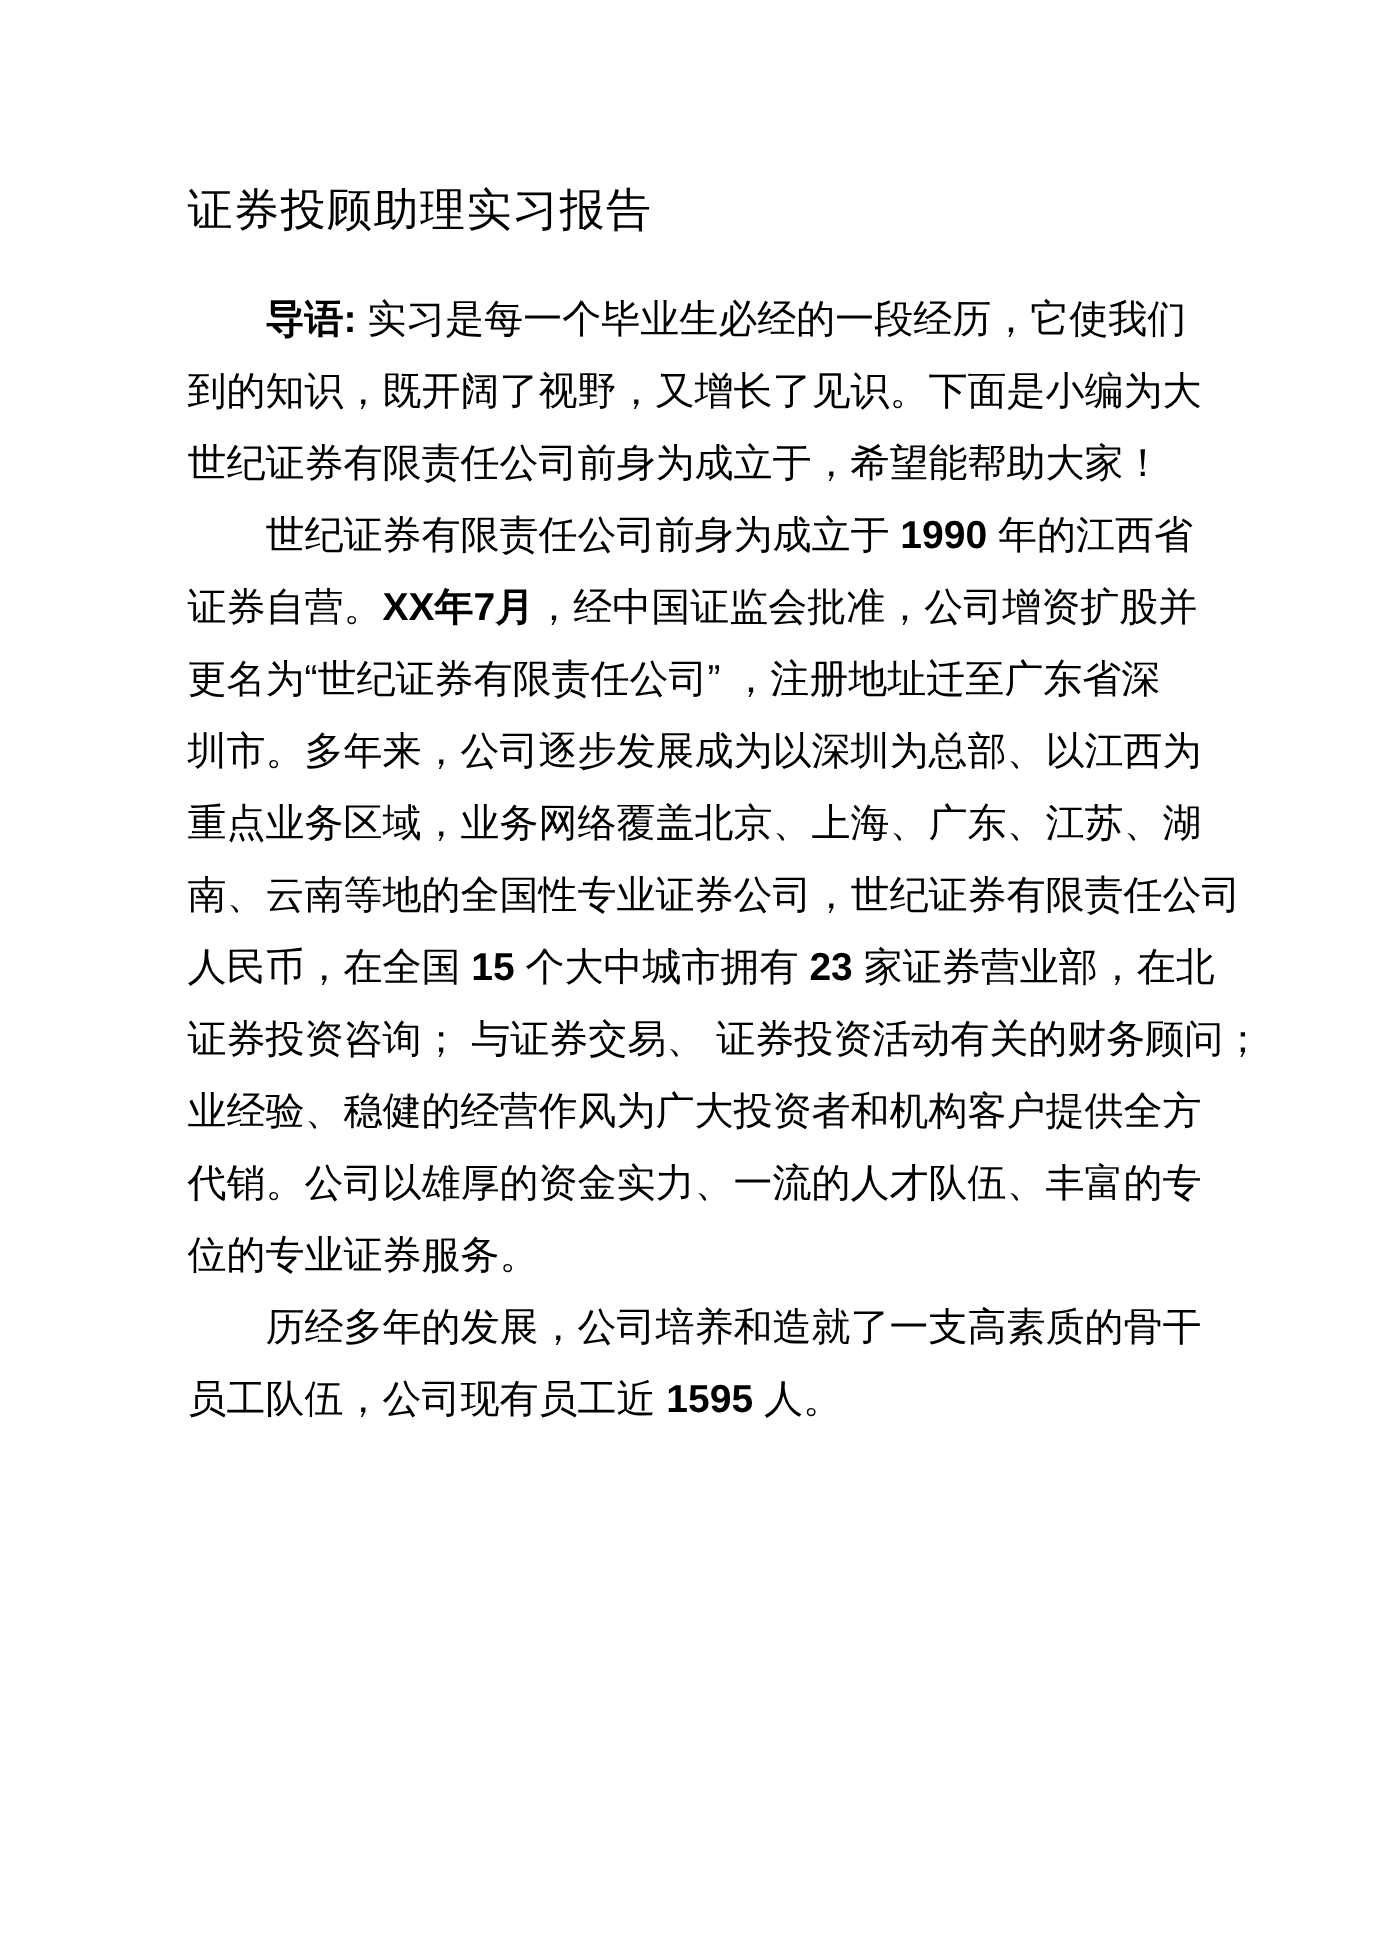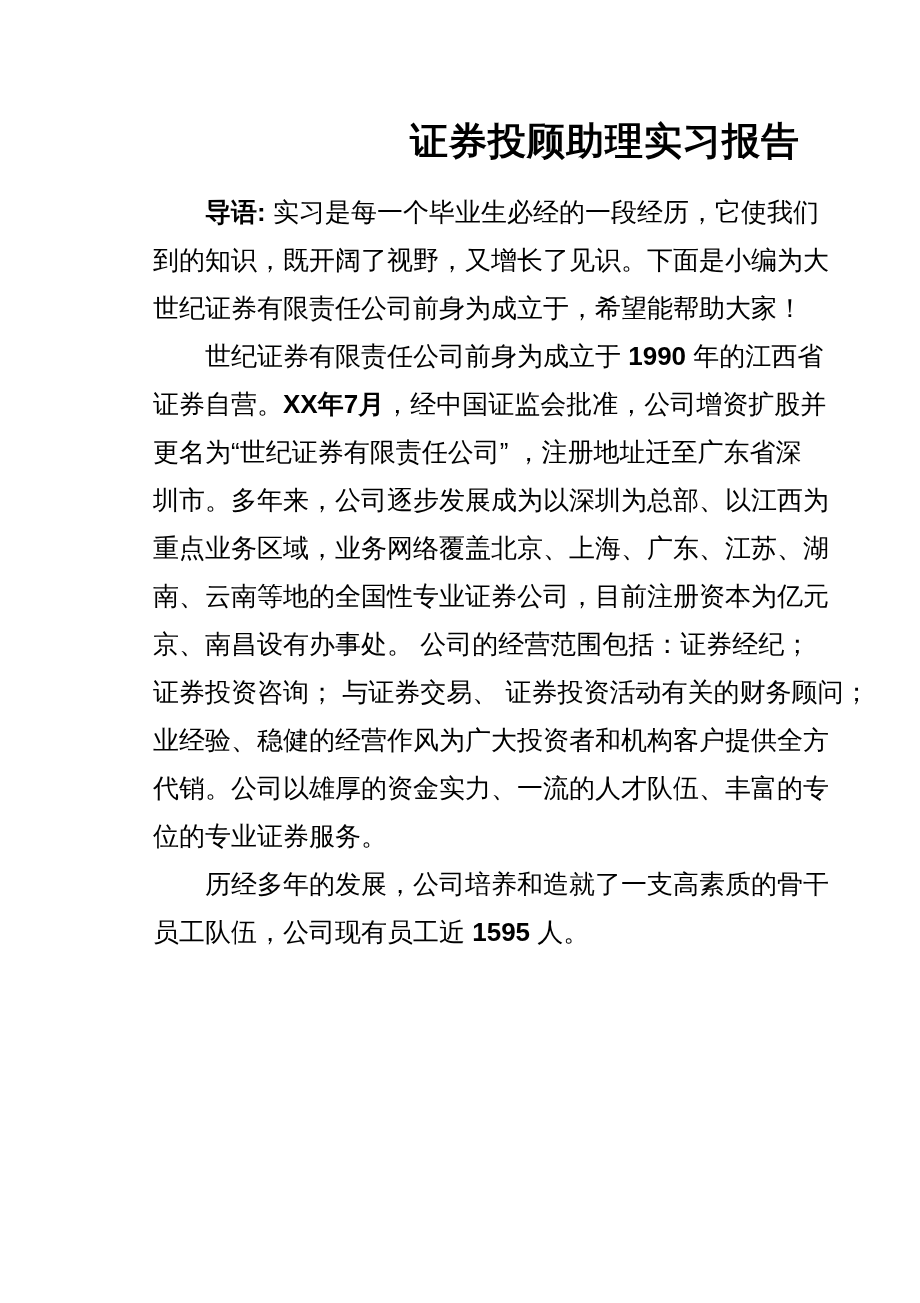--- a/index.html
+++ b/index.html
@@ -11,37 +11,36 @@
     position: relative;
     width: 920px;
     height: 1303px;
     background: #ffffff;
     color: #000000;
     font-family: "Liberation Sans", "DejaVu Sans", sans-serif;
     overflow: hidden;
   }
   .doc-title {
     margin: 116px 120px 0 125px;
-    text-align: right;
-    font-size: 38px;
-    font-weight: 700;
+    text-align: left;
+    font-size: 30px;
+    font-weight: 400;
     line-height: 50px;
     letter-spacing: 1px;
   }
   .doc-body {
     margin: 22px 120px 0 125px;
   }
   .para { margin: 0; padding: 0; }
   .line {
     height: 48px;
     line-height: 48px;
     font-size: 26px;
     white-space: nowrap;
     text-align: left;
-    margin-left: 28px;
   }
   .line.ind { padding-left: 52px; }
   .b { font-weight: 700; }
 </style>
 </head>
 <body>
 
 <div class="page">
   <div class="doc-title">证券投顾助理实习报告</div>
   <div class="doc-body">
@@ -49,22 +48,22 @@
         <div class="line ind"><span class="b">导语:</span><span> 实习是每一个毕业生必经的一段经历，它使我们</span></div>
         <div class="line"><span>到的知识，既开阔了视野，又增长了见识。下面是小编为大</span></div>
         <div class="line end"><span>世纪证券有限责任公司前身为成立于，希望能帮助大家！</span></div>
       </div>
       <div class="para">
         <div class="line ind"><span>世纪证券有限责任公司前身为成立于 </span><span class="b">1990</span><span> 年的江西省</span></div>
         <div class="line"><span>证券自营。</span><span class="b">XX年7月</span><span>，经中国证监会批准，公司增资扩股并</span></div>
         <div class="line"><span>更名为“世纪证券有限责任公司” ，注册地址迁至广东省深</span></div>
         <div class="line"><span>圳市。多年来，公司逐步发展成为以深圳为总部、以江西为</span></div>
         <div class="line"><span>重点业务区域，业务网络覆盖北京、上海、广东、江苏、湖</span></div>
-        <div class="line"><span>南、云南等地的全国性专业证券公司，目前注册资本为亿元</span></div>
-        <div class="line"><span>京、南昌设有办事处。 公司的经营范围包括：证券经纪；</span></div>
+        <div class="line"><span>南、云南等地的全国性专业证券公司，世纪证券有限责任公司</span></div>
+        <div class="line"><span>人民币，在全国 </span><span class="b">15</span><span> 个大中城市拥有 </span><span class="b">23</span><span> 家证券营业部，在北</span></div>
         <div class="line"><span>证券投资咨询； 与证券交易、 证券投资活动有关的财务顾问；</span></div>
         <div class="line"><span>业经验、稳健的经营作风为广大投资者和机构客户提供全方</span></div>
         <div class="line"><span>代销。公司以雄厚的资金实力、一流的人才队伍、丰富的专</span></div>
         <div class="line end"><span>位的专业证券服务。</span></div>
       </div>
       <div class="para">
         <div class="line ind"><span>历经多年的发展，公司培养和造就了一支高素质的骨干</span></div>
         <div class="line end"><span>员工队伍，公司现有员工近 </span><span class="b">1595</span><span> 人。</span></div>
       </div>
     </div>

